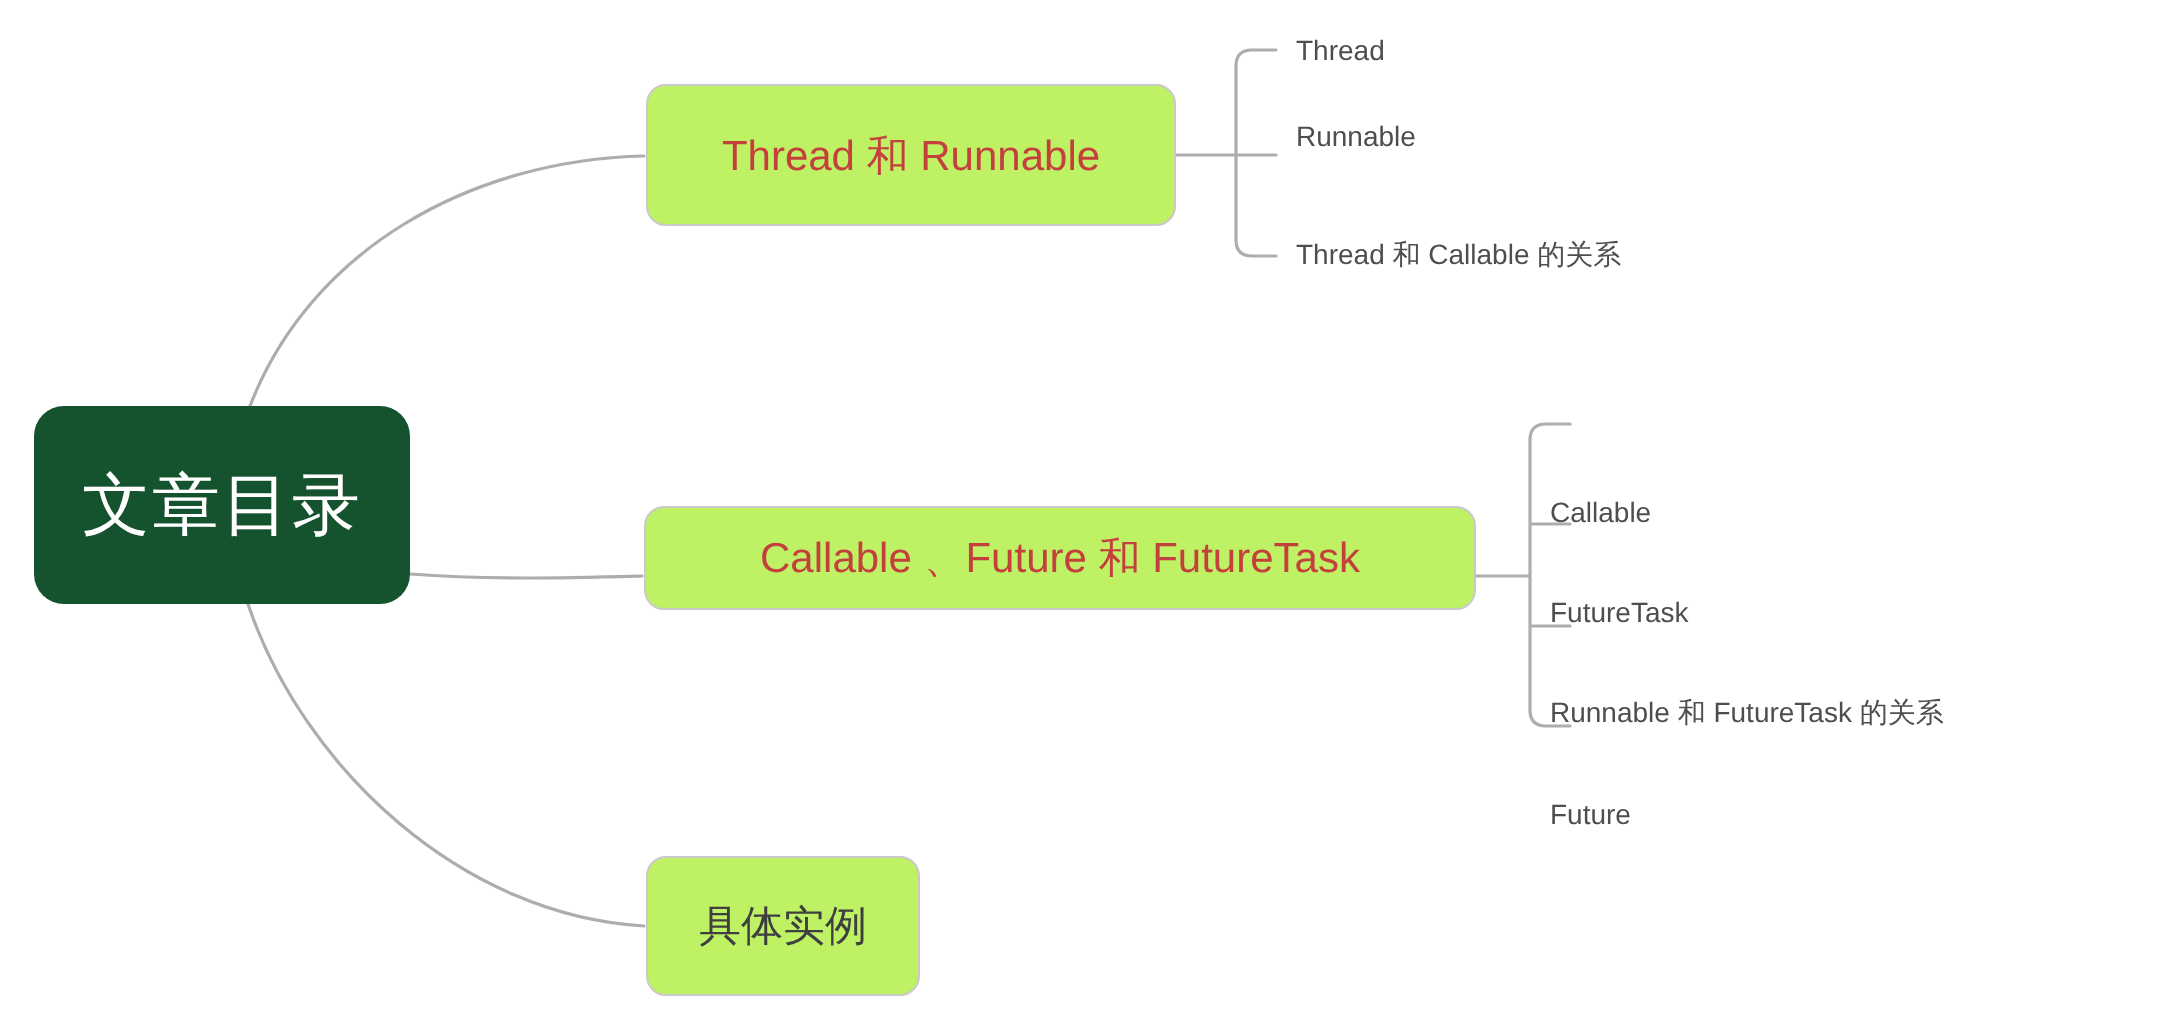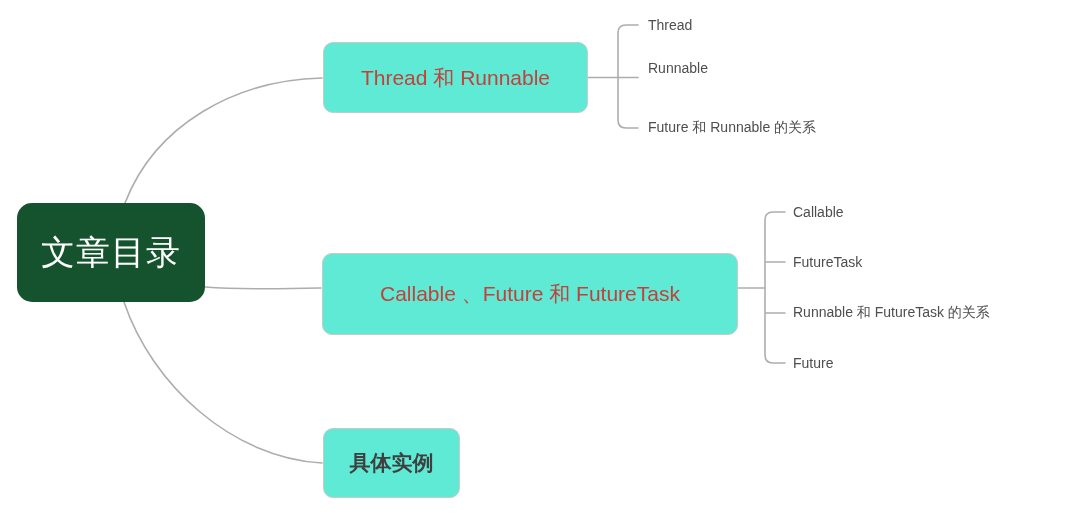--- a/index.html
+++ b/index.html
@@ -40,39 +40,39 @@
     left: 17px; top: 203px;
     width: 188px; height: 99px;
     background: #14532d;
     border-radius: 15px;
     color: #ffffff;
     font-size: 34px;
     font-weight: 500;
     letter-spacing: 1px;
   }
   .branch-node {
-    background: #5eead4;
+    background: #bef264;
     border: 1.5px solid #c9c9c9;
     border-radius: 10px;
     font-size: 21px;
     font-weight: 400;
   }
   .branch-1 { left: 323px; top: 42px;  width: 265px; height: 71px; color: #c4403c; }
-  .branch-2 { left: 322px; top: 253px; width: 416px; height: 82px; color: #c4403c; }
-  .branch-3 { left: 323px; top: 428px; width: 137px; height: 70px; color: #3f3f3f; font-weight: 700; }
+  .branch-2 { left: 322px; top: 253px; width: 416px; height: 52px; color: #c4403c; }
+  .branch-3 { left: 323px; top: 428px; width: 137px; height: 70px; color: #3f3f3f; font-weight: 400; }
   .leaf {
     position: absolute;
     transform: translateY(-50%);
     font-size: 14px;
     color: #4e4e4e;
     white-space: nowrap;
     cursor: default;
   }
   .leaf-b1 { left: 648px; }
-  .leaf-b2 { left: 793px; }
+  .leaf-b2 { left: 775px; margin-top: 44px; }
 </style>
 </head>
 <body>
 
 <div class="canvas">
 
   <svg class="connectors" viewBox="0 0 1080 517" xmlns="http://www.w3.org/2000/svg">
 
     <path d="M125,203 C155,125 235,80 322,78"></path>
 
@@ -96,20 +96,20 @@
   <div class="node branch-node branch-2">
     <span>Callable 、Future 和 FutureTask</span>
   </div>
 
   <div class="node branch-node branch-3">
     <span>具体实例</span>
   </div>
 
   <div class="leaf leaf-b1" style="top:25px">Thread</div>
   <div class="leaf leaf-b1" style="top:68px">Runnable</div>
-  <div class="leaf leaf-b1" style="top:128px">Future 和 Runnable 的关系</div>
+  <div class="leaf leaf-b1" style="top:128px">Thread 和 Callable 的关系</div>
 
   <div class="leaf leaf-b2" style="top:212px">Callable</div>
   <div class="leaf leaf-b2" style="top:262px">FutureTask</div>
   <div class="leaf leaf-b2" style="top:313px">Runnable 和 FutureTask 的关系</div>
   <div class="leaf leaf-b2" style="top:363px">Future</div>
 
 </div>
 
 </body></html>

